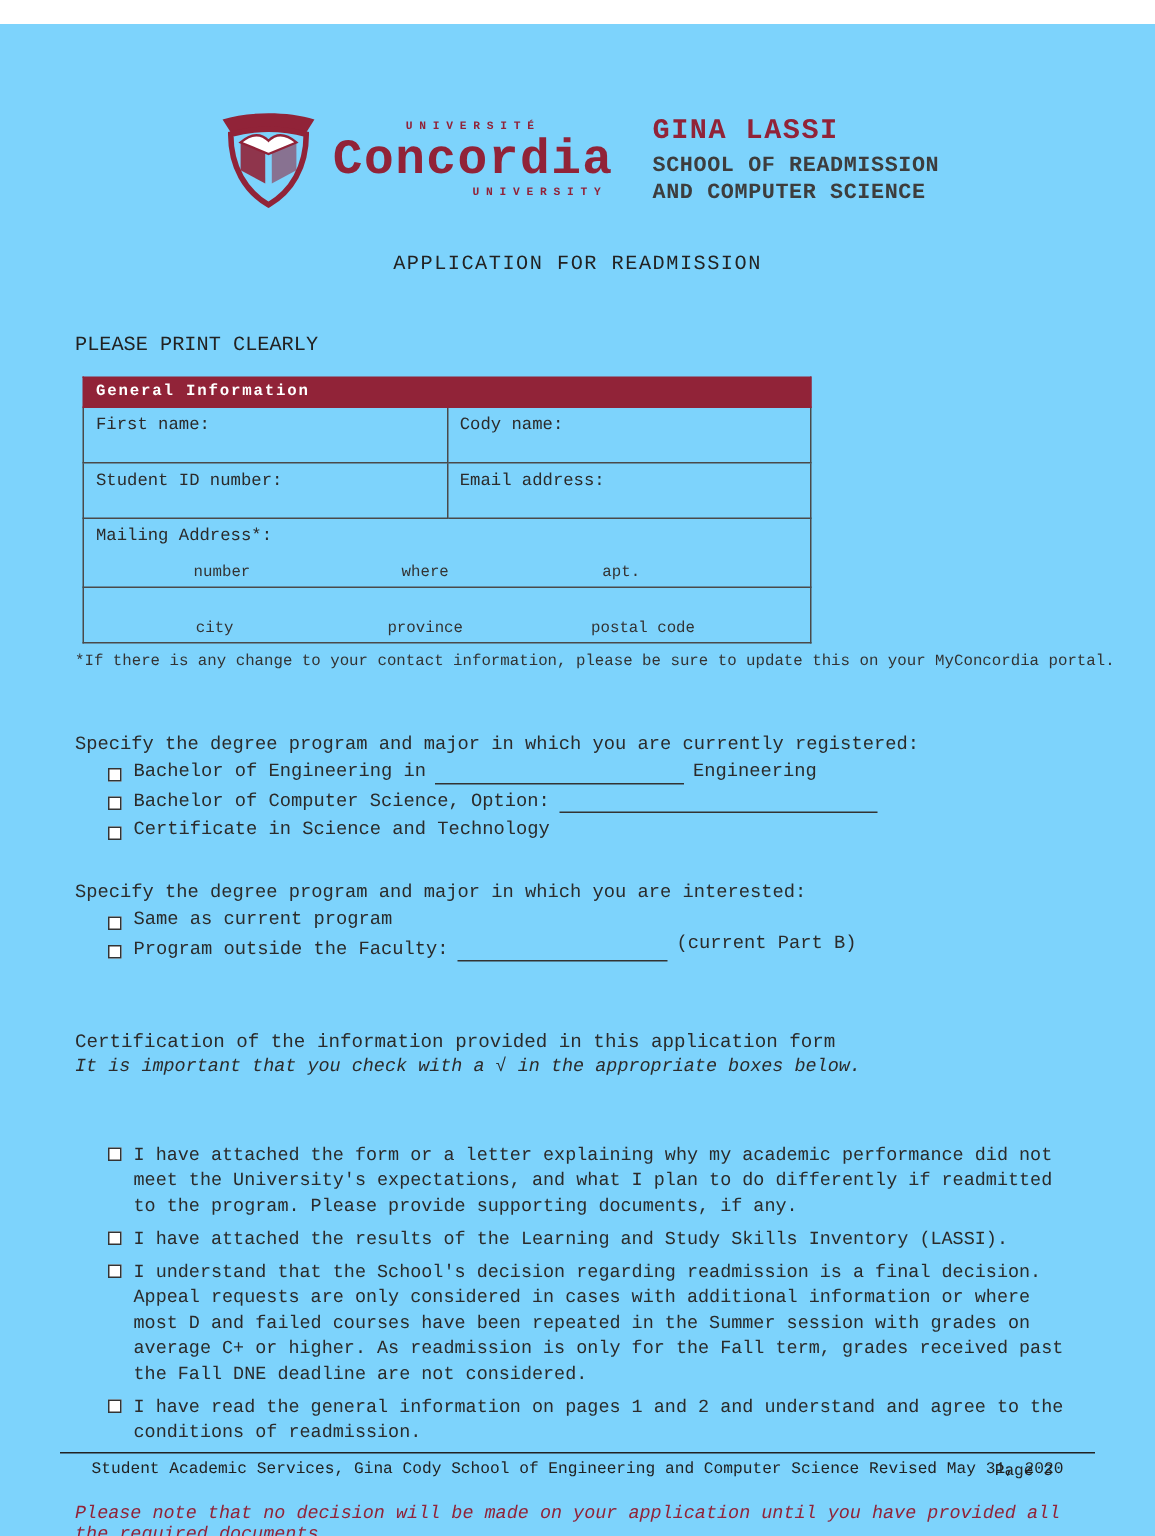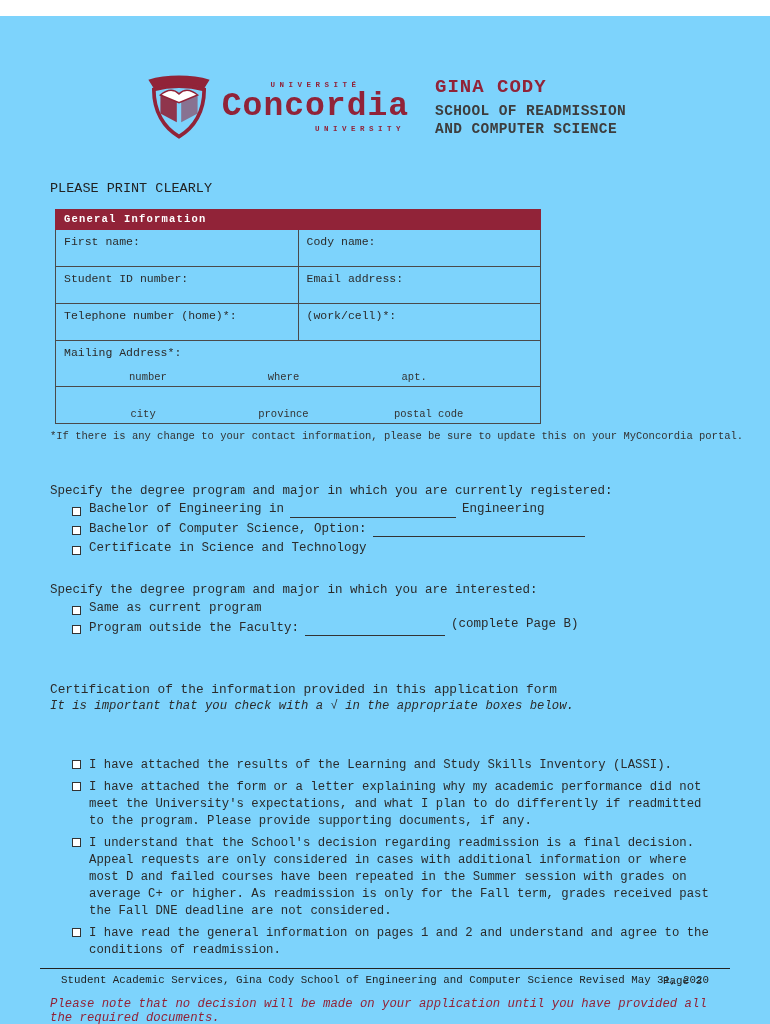--- a/index.html
+++ b/index.html
@@ -81,44 +81,41 @@
         <path d="M49,20 L34,26 L34,45 L49,37 Z" fill="#912338" opacity="0.55"></path>
         <path d="M15,20 C21,15 27,14 32,19 C37,14 43,15 49,20 L32,27 Z" fill="#fff" stroke="#912338" stroke-width="1.4"></path>
       </svg>
       <div class="wordmark">
         <span class="tiny">UNIVERSITÉ</span>
         <span class="big">Concordia</span>
         <span class="tiny2">UNIVERSITY</span>
       </div>
     </div>
     <div class="school-block">
-      <span class="gc">GINA CODY</span>
+      <span class="gc">GINA LASSI</span>
       <span class="sl">SCHOOL OF READMISSION</span>
       <span class="sl">AND COMPUTER SCIENCE</span>
     </div>
   </div>
 
+  <div class="doc-title">APPLICATION FOR READMISSION</div>
   <div class="print-clearly">PLEASE PRINT CLEARLY</div>
 
   <table class="gen">
     <tbody>
         <tr class="thead">
       <td colspan="2">General Information</td>
     </tr>
     <tr>
       <td class="c1">First name:</td>
       <td>Cody name:</td>
     </tr>
     <tr>
       <td class="c1">Student ID number:</td>
       <td>Email address:</td>
-    </tr>
-    <tr>
-      <td class="c1">Telephone number (home)*:</td>
-      <td>(work/cell)*:</td>
     </tr>
     <tr>
       <td colspan="2" class="mail-cell">
         <div>Mailing Address*:</div>
         <div class="addr-labels">
           <span style="left:19%">number</span>
           <span style="left:47%">where</span>
           <span style="left:74%">apt.</span>
         </div>
       </td>
@@ -158,35 +155,35 @@
   <div class="section sec2">
     <div class="sec-head">Specify the degree program and major in which you are interested:</div>
     <div class="opt">
       <span class="cb"></span>
       <span class="lbl">Same as current program</span>
     </div>
     <div class="opt">
       <span class="cb"></span>
       <span class="lbl">Program outside the Faculty:</span>
       <span class="blank w-fac"></span>
-      <span class="lbl raised">(complete Page B)</span>
+      <span class="lbl raised">(current Part B)</span>
     </div>
   </div>
 
   <div class="cert-head">Certification of the information provided in this application form</div>
   <div class="cert-sub">It is important that you check with a √ in the appropriate boxes below.</div>
 
   <div class="checklist">
     <div class="check-item">
       <span class="cb"></span>
+      <div class="check-text">I have attached the form or a letter explaining why my academic performance did not meet the University's expectations, and what I plan to do differently if readmitted to the program. Please provide supporting documents, if any.</div>
+    </div>
+    <div class="check-item">
+      <span class="cb"></span>
       <div class="check-text">I have attached the results of the Learning and Study Skills Inventory (LASSI).</div>
-    </div>
-    <div class="check-item">
-      <span class="cb"></span>
-      <div class="check-text">I have attached the form or a letter explaining why my academic performance did not meet the University's expectations, and what I plan to do differently if readmitted to the program. Please provide supporting documents, if any.</div>
     </div>
     <div class="check-item">
       <span class="cb"></span>
       <div class="check-text">I understand that the School's decision regarding readmission is a final decision. Appeal requests are only considered in cases with additional information or where most D and failed courses have been repeated in the Summer session with grades on average C+ or higher. As readmission is only for the Fall term, grades received past the Fall DNE deadline are not considered.</div>
     </div>
     <div class="check-item">
       <span class="cb"></span>
       <div class="check-text">I have read the general information on pages 1 and 2 and understand and agree to the conditions of readmission.</div>
     </div>
   </div>

